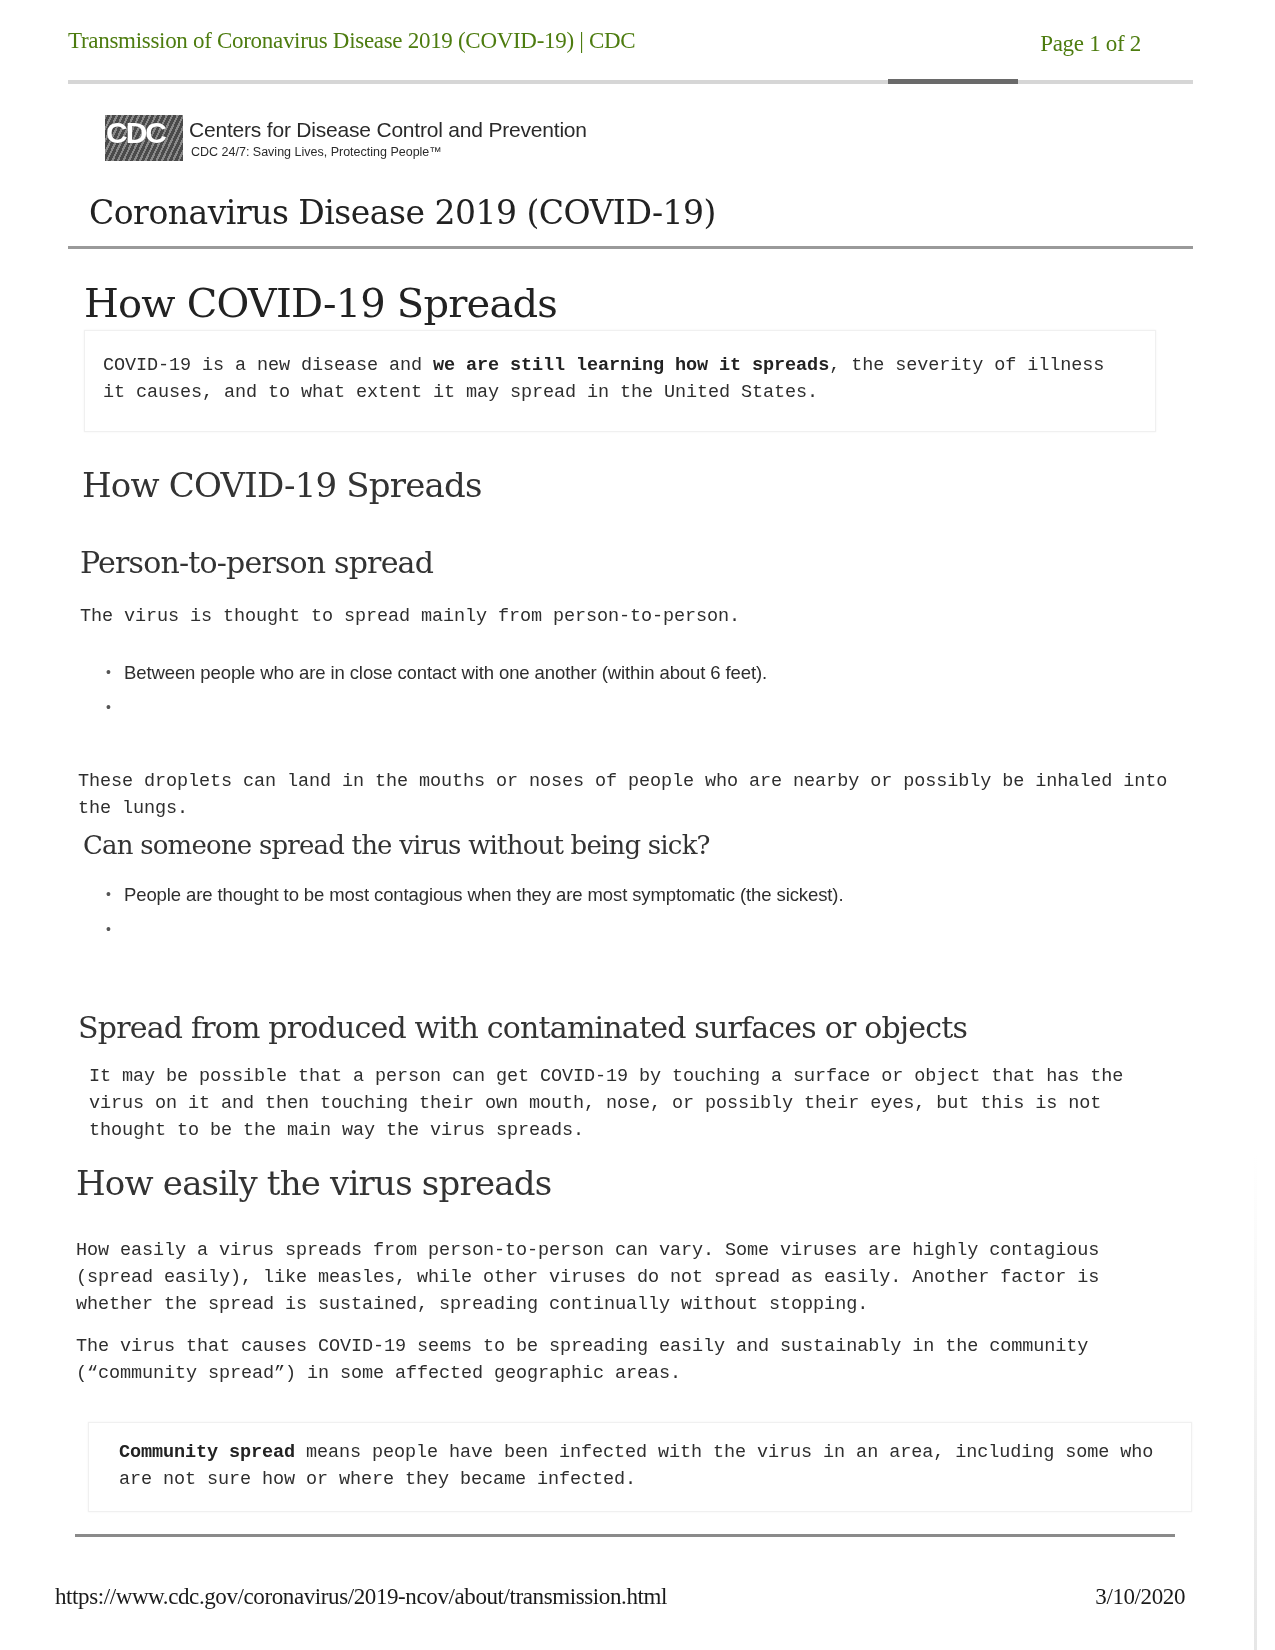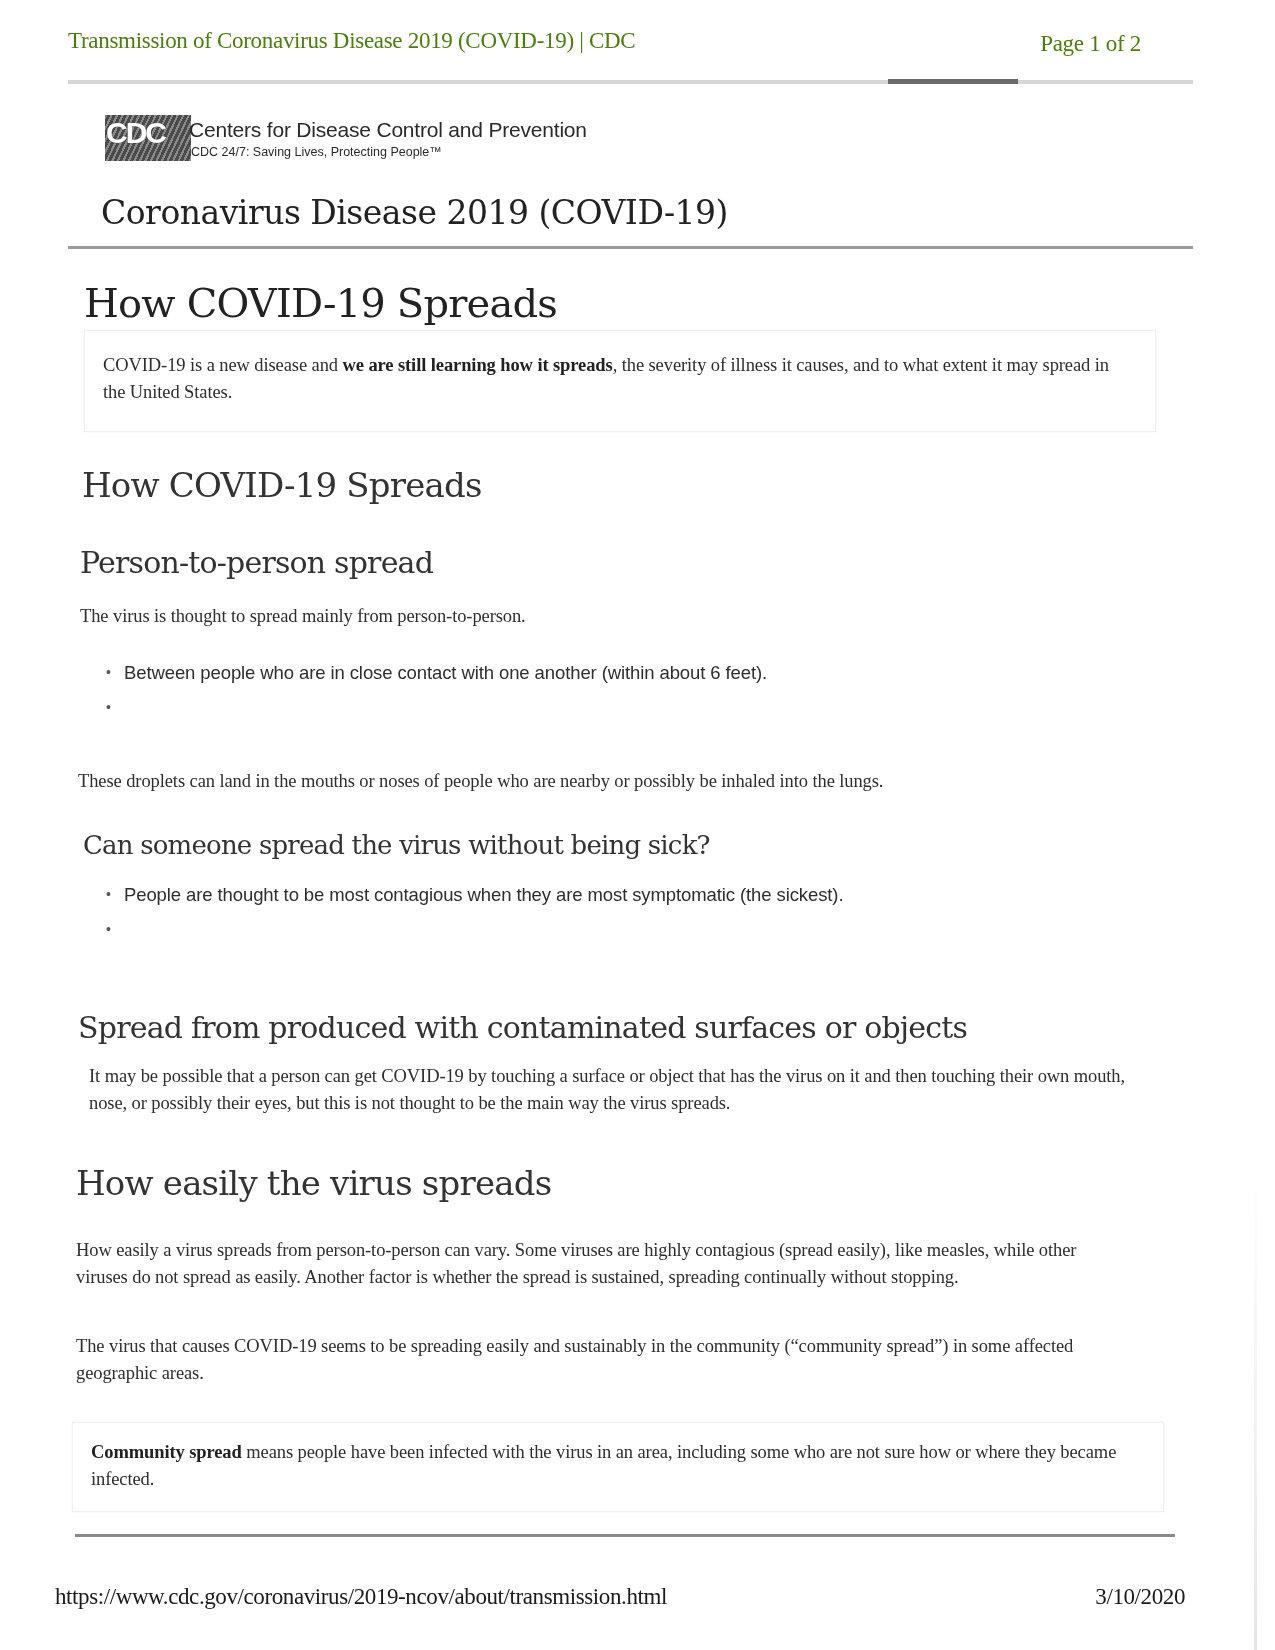--- a/index.html
+++ b/index.html
@@ -50,21 +50,21 @@
     .brand {
       position: absolute;
       top: 113px;
       left: 105px;
       height: 50px;
     }
     .logo {
       position: absolute;
       left: 0;
       top: 2px;
-      width: 86px;
+      width: 78px;
       height: 46px;
       background: repeating-linear-gradient(115deg, #8a8a8a 0 2px, #4a4a4a 2px 5px);
       overflow: hidden;
     }
     .logo .letters {
       position: absolute;
       left: 1px;
       top: 1px;
       font-family: "Liberation Sans", sans-serif;
       font-weight: bold;
@@ -88,21 +88,21 @@
       top: 32px;
       white-space: nowrap;
       font-size: 12.5px;
       color: #2a2a2a;
     }
 
     
     .site-title {
       position: absolute;
       top: 193px;
-      left: 101px;
+      left: 89px;
       font-family: "DejaVu Serif", serif;
       font-size: 33px;
       color: #222;
       letter-spacing: -0.5px;
       white-space: nowrap;
     }
     .site-rule {
       position: absolute;
       top: 246px;
       left: 68px;
@@ -140,21 +140,21 @@
     .h4 {
       position: absolute;
       font-family: "DejaVu Serif", serif;
       font-size: 26px;
       color: #333;
       letter-spacing: -0.8px;
       white-space: nowrap;
     }
     .p {
       position: absolute;
-      font-family: Liberation Serif, serif;
+      font-family: Liberation Mono, monospace;
       font-size: 18.5px;
       line-height: 27px;
       color: #2e2e2e;
       letter-spacing: -0.1px;
     }
     .callout {
       position: absolute;
       border: 1px solid #f0f0f0;
       box-shadow: 0 0 2px #f2f2f2;
       background: #fff;
@@ -260,21 +260,21 @@
   <li><span class="dot">•</span></li>
 </ul>
 
 <div class="h3" style="top:1010px; left:78px;">Spread from produced with contaminated surfaces or objects</div>
 <div class="p" style="top:1063px; left:77px; width:1060px;margin-left:12px;">It may be possible that a person can get COVID-19 by touching a surface or object that has the virus on it and then touching their own mouth, nose, or possibly their eyes, but this is not thought to be the main way the virus spreads.</div>
 
 <div class="h2" style="top:1163px; left:76px;">How easily the virus spreads</div>
 <div class="p" style="top:1221px; left:76px; width:1040px;margin-top:16px;">How easily a virus spreads from person-to-person can vary. Some viruses are highly contagious (spread easily), like measles, while other viruses do not spread as easily. Another factor is whether the spread is sustained, spreading continually without stopping.</div>
 <div class="p" style="top:1333px; left:76px; width:1080px;">The virus that causes COVID-19 seems to be spreading easily and sustainably in the community (“community spread”) in some affected geographic areas.</div>
 
-<div class="callout" style="top:1422px; left:72px; width:1090px; height:88px;">
+<div class="callout" style="top:1422px; left:88px; width:1090px; height:88px;padding-left:12px;">
   <div class="p" style="padding:16px 0 0 18px; width:1060px;">
     <b>Community spread</b><span> means people have been infected with the virus in an area, including some who are not sure how or where they became infected.</span>
   </div>
 </div>
 
 <div class="bottom-rule"></div>
 
 <div class="print-footer">
   <span class="url">https://www.cdc.gov/coronavirus/2019-ncov/about/transmission.html</span>
   <span class="date">3/10/2020</span>

